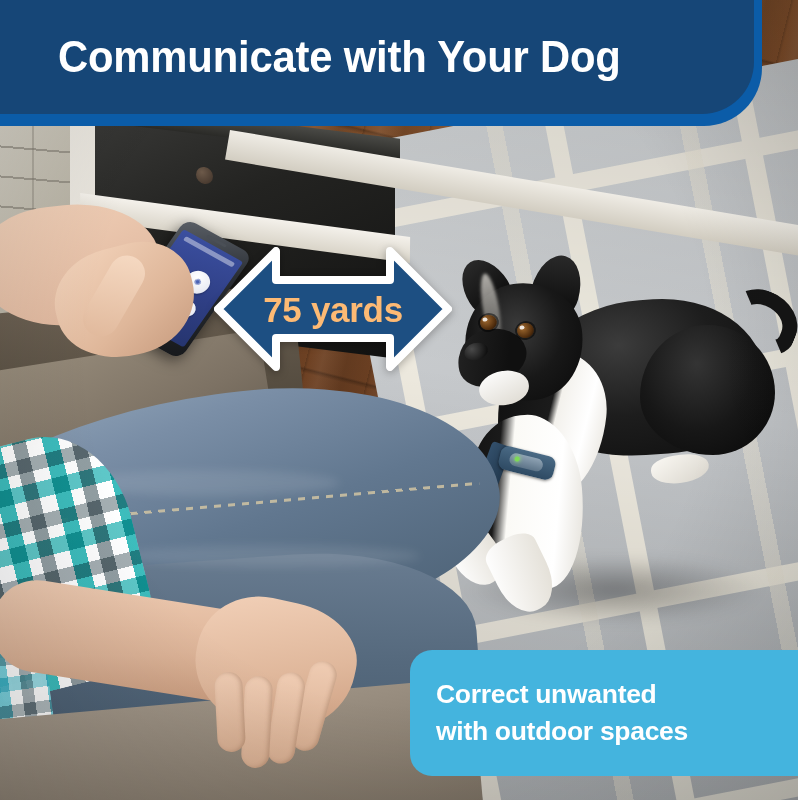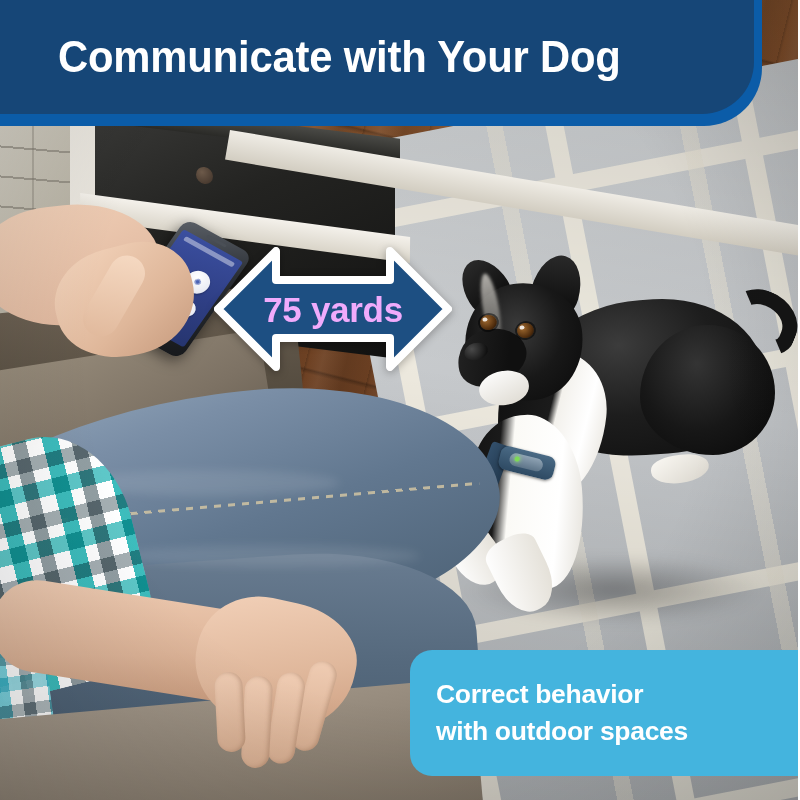--- a/index.html
+++ b/index.html
@@ -423,21 +423,21 @@
 
   
   .arrow-wrap {
     position:absolute; left:214px; top:244px; width:238px; height:130px; z-index:22;
   }
   .arrow-wrap svg { display:block; width:238px; height:130px;
     filter:drop-shadow(0 2px 4px rgba(0,0,0,.3)); }
   .arrow-label {
     position:absolute; inset:0;
     display:flex; align-items:center; justify-content:center;
-    color:#f0abfc; font-weight:bold; font-size:35px;
+    color:#fdba74; font-weight:bold; font-size:35px;
     font-family:"Liberation Sans", sans-serif;
     letter-spacing:-.3px;
     padding-top:2px;
     pointer-events:none;
   }
 
   
   .caption {
     position:absolute; left:410px; top:650px; width:390px; height:126px;
     background:#44b4de;
@@ -556,17 +556,17 @@
   </div>
 
   <div class="arrow-wrap">
     <svg viewBox="0 0 238 130" xmlns="http://www.w3.org/2000/svg">
       <polygon points="4,65 62,7 62,36 176,36 176,7 234,65 176,123 176,94 62,94 62,123" fill="#1d4f82" stroke="#ffffff" stroke-width="8" stroke-linejoin="round"></polygon>
     </svg>
     <div class="arrow-label">75 yards</div>
   </div>
 
   <div class="caption">
-    <div class="caption-line">Correct behavior</div>
+    <div class="caption-line">Correct unwanted</div>
     <div class="caption-line">with outdoor spaces</div>
   </div>
 
 </div>
 
 </body></html>

